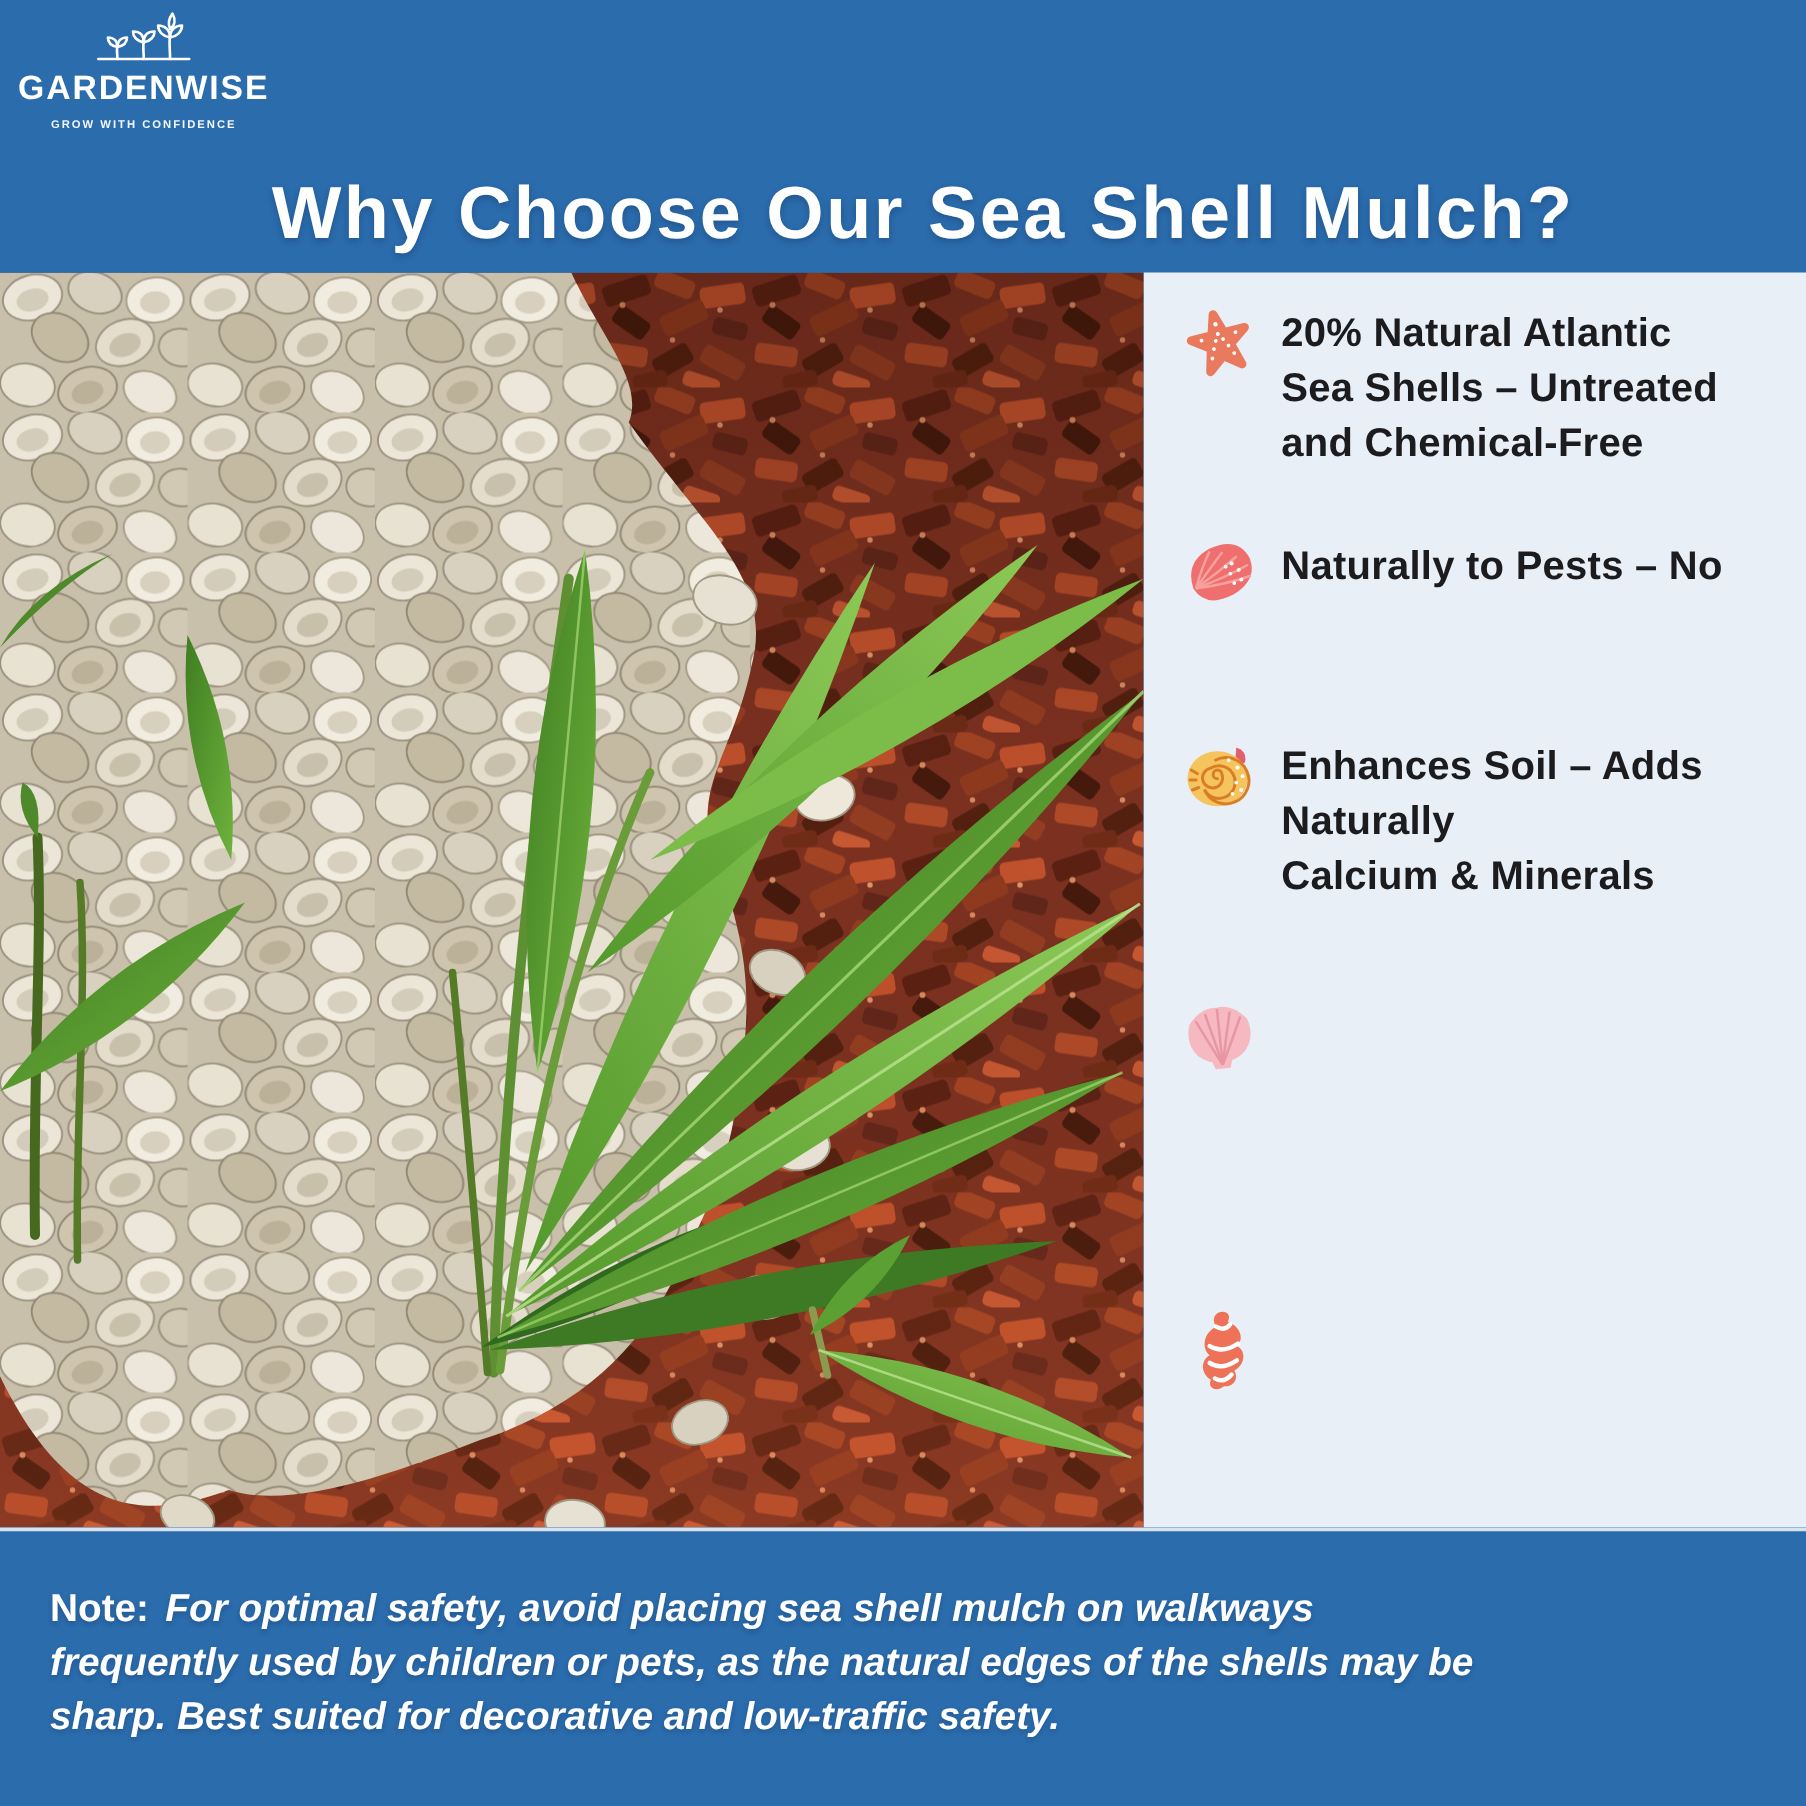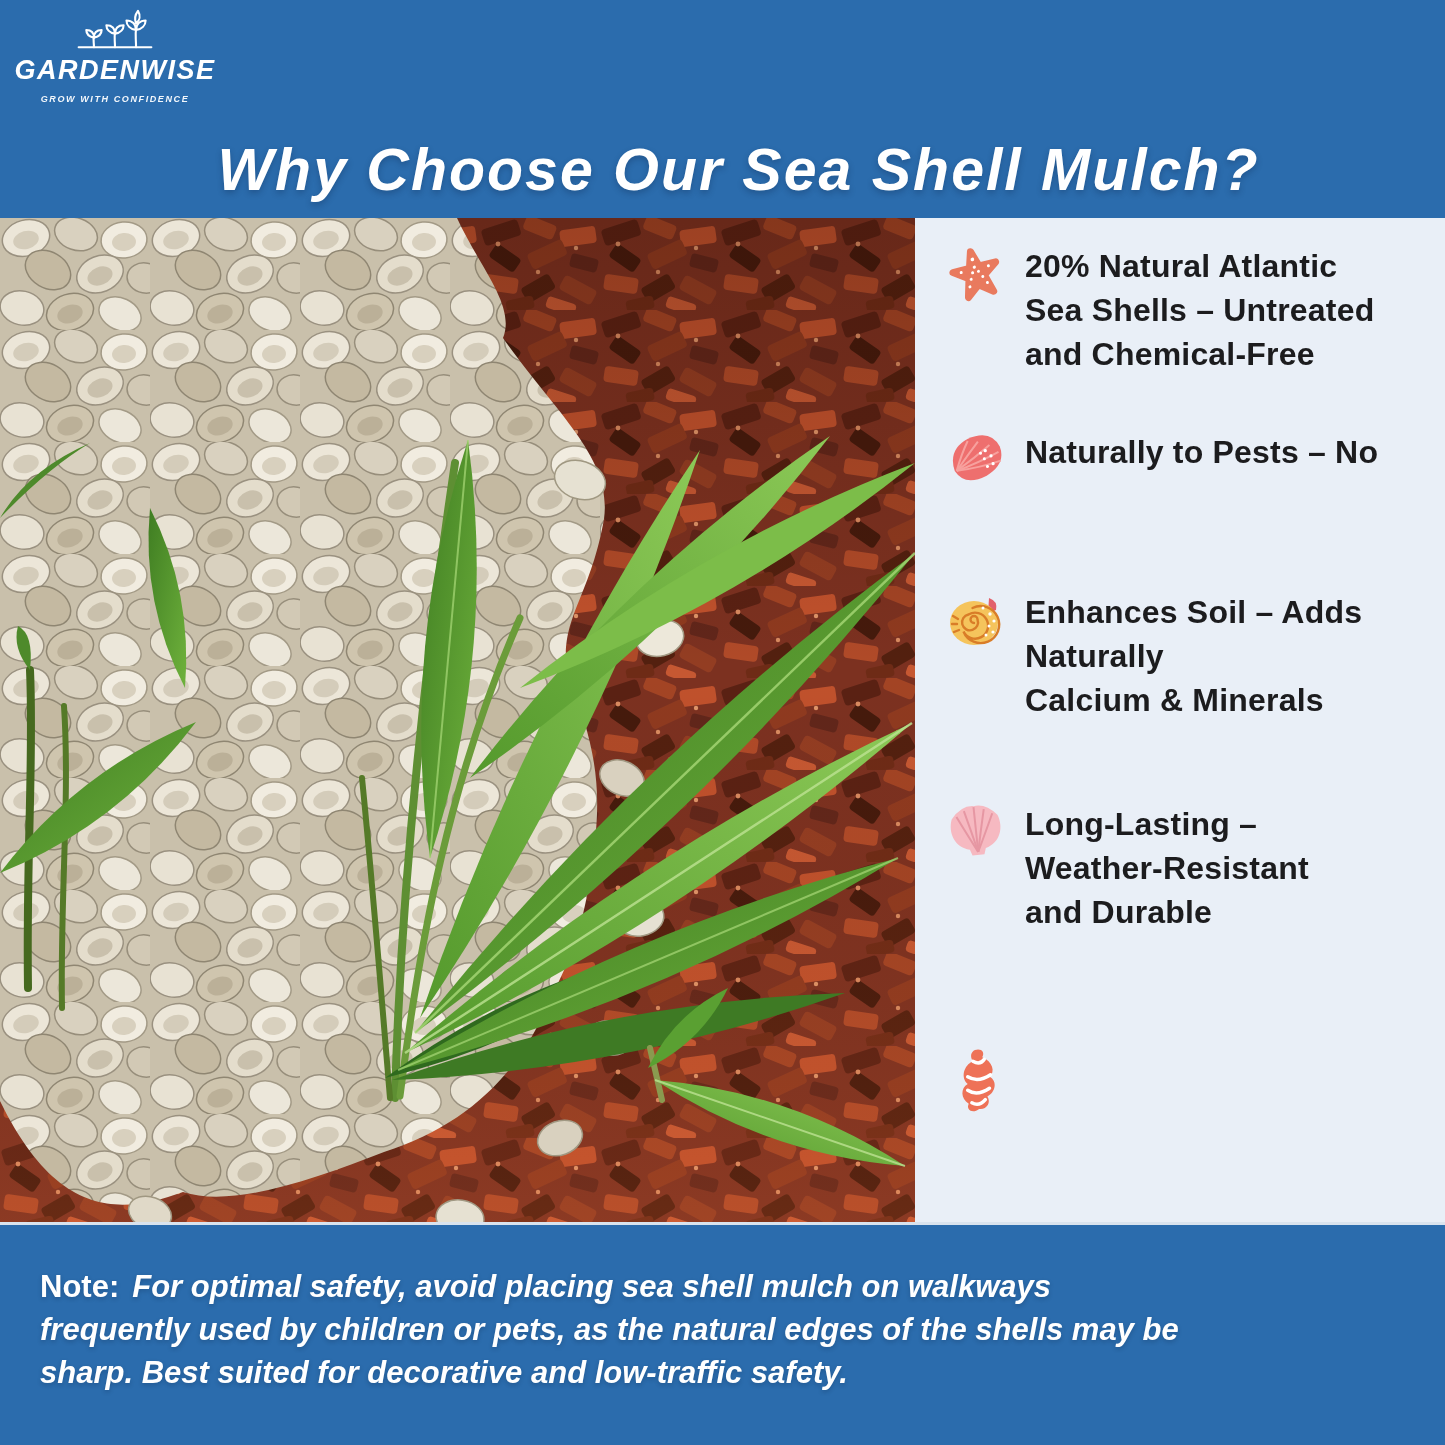--- a/index.html
+++ b/index.html
@@ -2,21 +2,21 @@
 <html><head>
 <meta charset="utf-8">
 <style>
   html,body{margin:0;padding:0;background:#444;}
   .page{
     position:relative;width:1445px;height:1445px;overflow:hidden;
     background:#2b6cad;font-family:"Liberation Sans",sans-serif;
     -webkit-font-smoothing:antialiased;
   }
   
-  .band-top{position:absolute;left:0;top:0;width:1445px;height:282px;background:#2b6cad;font-style:italic;}
+  .band-top{position:absolute;left:0;top:0;width:1445px;height:282px;background:#2b6cad;}
   .logo{position:absolute;left:14px;top:8px;width:202px;text-align:center;color:#fff;}
   .logo svg{display:block;margin:0 auto;}
   .brand-name{font-size:27px;font-weight:bold;letter-spacing:1.5px;margin-top:3px;color:#fff;}
   .brand-tagline{font-size:9px;font-weight:bold;letter-spacing:1.6px;margin-top:8px;color:#f2f7fc;}
   .title{
     position:absolute;left:0;top:120px;width:1445px;margin:16px;text-align:center;
     font-size:59px;font-weight:bold;letter-spacing:2px;color:#ffffff;
     text-shadow:0 3px 6px rgba(10,30,60,.28);
   }
   
@@ -275,25 +275,20 @@
             <g stroke="#e697a3" stroke-width="2" fill="none">
               <path d="M30 50 Q20 30 12 13"></path>
               <path d="M30 50 Q25 28 20 8"></path>
               <path d="M30 50 Q30 27 30 5"></path>
               <path d="M30 50 Q35 28 40 8"></path>
               <path d="M30 50 Q40 30 48 13"></path>
             </g>
           </g>
         </svg>
       </span>
-      <div class="btext">
-        <span class="bl">Long-Lasting –</span>
-        <span class="bl">Weather-Resistant</span>
-        <span class="bl">and Durable</span>
-      </div>
     </div>
 
     <div class="benefit b5">
       <span class="bicon">
         <svg width="58" height="86" viewBox="0 0 56 66">
           <path d="M27 3 C33 1 37 5 34 10 C44 14 47 24 41 29 C49 33 47 44 39 48
                    C43 54 38 61 31 60 C25 65 18 61 21 55 C13 50 13 40 20 36
                    C13 30 16 18 25 14 C22 9 23 5 27 3 Z" fill="#ee7257"></path>
           <g stroke="#ffffff" stroke-width="3.4" fill="none" stroke-linecap="round">
             <path d="M25 14 Q32 18 36 12"></path>

